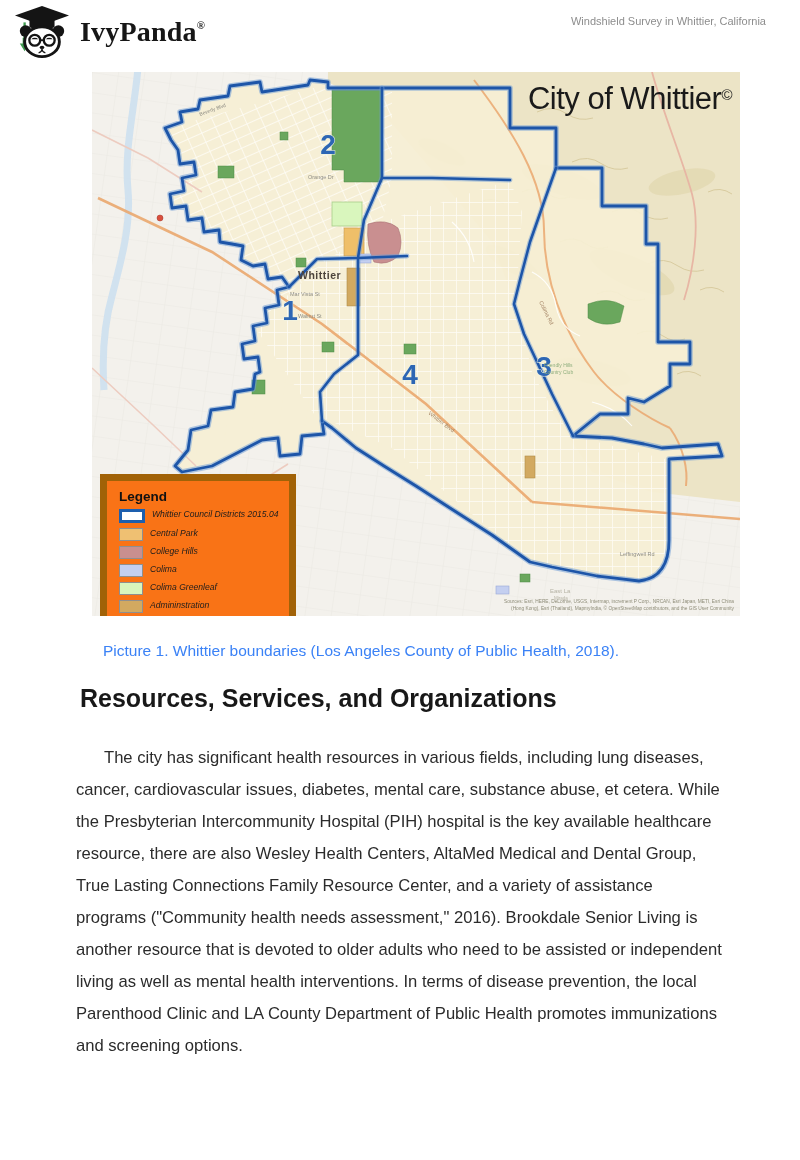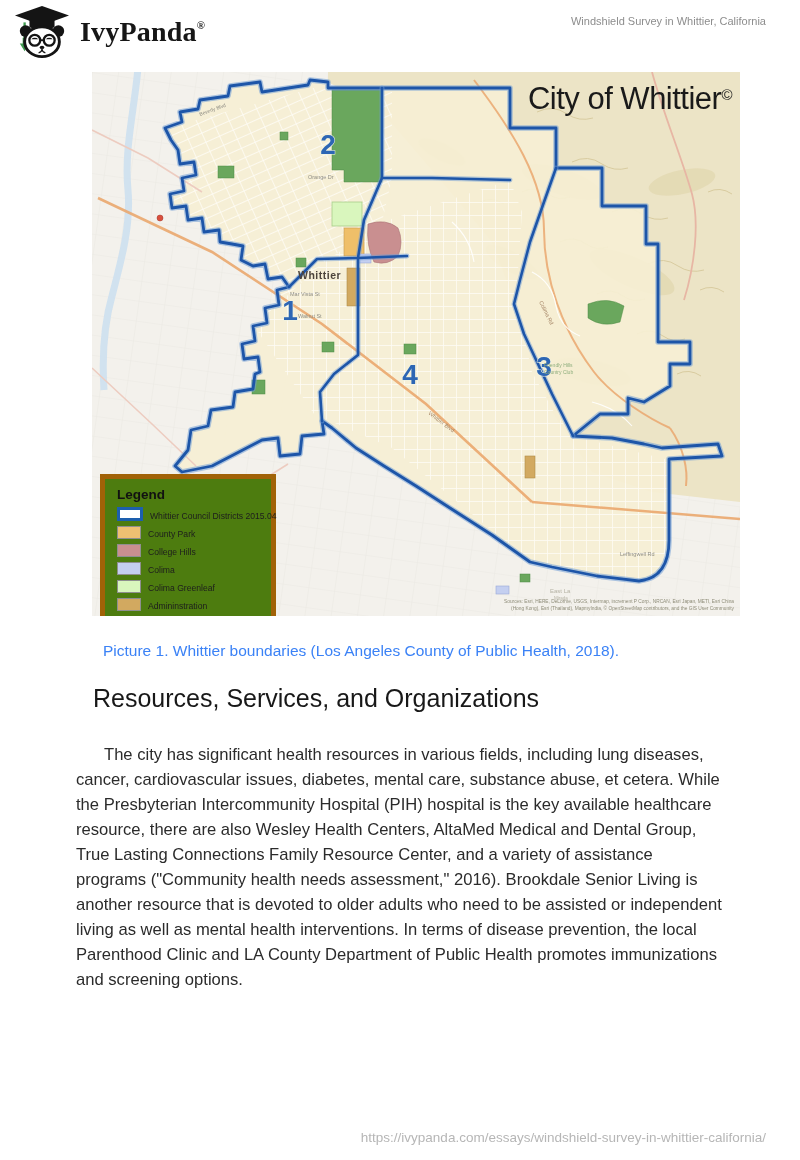--- a/index.html
+++ b/index.html
@@ -12,33 +12,33 @@
          font-weight:bold;font-size:28px;color:#161616;letter-spacing:0.2px;}
   #brand sup{font-size:11px;position:relative;top:-2px;}
   #doc-title{position:absolute;top:15px;right:34px;font-size:11px;color:#8d8d8d;}
 
   
   #map-wrap{position:absolute;left:92px;top:72px;width:648px;height:544px;overflow:hidden;}
   #map-svg{position:absolute;left:0;top:0;}
   .map-title{position:absolute;top:4px;right:8px;text-align:right;color:#1a1a1a;
              font-size:31px;line-height:38px;letter-spacing:-0.5px;}
   .map-title .tmark{font-size:15px;vertical-align:9px;}
-  .legend{position:absolute;left:8px;top:402px;width:146px;background:#4d7c0f;
-          border:5px solid #a16207;padding:8px 8px 10px 12px;}
+  .legend{position:absolute;left:8px;top:402px;width:146px;background:#f97316;
+          border:7px solid #a16207;padding:8px 24px 10px 12px;}
   .legend-title{font-size:13.5px;font-weight:bold;color:#111;}
-  .legend-row{display:flex;align-items:flex-end;margin-top:5px;}
+  .legend-row{display:flex;align-items:flex-start;margin-top:5px;font-style:italic;}
   .swatch{width:22px;height:11px;border:1px solid #8f8f8f;flex:0 0 auto;}
   .swatch.outline{width:20px;height:8px;border-width:3px;}
   .legend-label{font-size:8.6px;color:#1d1d1d;margin-left:7px;white-space:nowrap;}
 
   
   #caption{position:absolute;left:103px;top:642px;font-size:15.5px;color:#3b82f6;}
-  #section-heading{position:absolute;left:93px;top:684px;font-size:25px;font-weight:normal;color:#181818;}
+  #section-heading{position:absolute;left:80px;top:684px;font-size:25px;font-weight:bold;color:#181818;}
   #body-par{position:absolute;left:76px;top:742px;width:648px;font-size:16.6px;
-            line-height:25px;color:#2b2b2b;text-indent:28px;text-align:left;}
+            line-height:32px;color:#2b2b2b;text-indent:28px;text-align:left;}
   #footer-url{position:absolute;top:1130px;right:34px;font-size:13.5px;color:#b6b6b6;}
 </style>
 </head>
 <body>
 
 <div id="page">
 
   <svg id="logo" viewBox="0 0 62 58">
 
     <g>
@@ -208,21 +208,21 @@
     </div>
 
     <div class="legend">
       <div class="legend-title">Legend</div>
       <div class="legend-row">
         <span class="swatch outline" style="background: rgb(255, 255, 255); border-color: rgb(29, 95, 174);"></span>
         <span class="legend-label">Whittier Council Districts 2015.04</span>
       </div>
       <div class="legend-row">
         <span class="swatch" style="background: rgb(239, 192, 114);"></span>
-        <span class="legend-label">County Park</span>
+        <span class="legend-label">Central Park</span>
       </div>
       <div class="legend-row">
         <span class="swatch" style="background: rgb(201, 143, 143);"></span>
         <span class="legend-label">College Hills</span>
       </div>
       <div class="legend-row">
         <span class="swatch" style="background: rgb(196, 207, 240);"></span>
         <span class="legend-label">Colima</span>
       </div>
       <div class="legend-row">
@@ -236,15 +236,14 @@
       <div class="legend-row">
         <span class="swatch" style="background: rgb(103, 165, 91);"></span>
         <span class="legend-label">Parks</span>
       </div>
     </div>
   </div>
 
   <div id="caption">Picture 1. Whittier boundaries (Los Angeles County of Public Health, 2018).</div>
   <h2 id="section-heading" style="margin:0;">Resources, Services, and Organizations</h2>
   <p id="body-par" style="margin:0;">The city has significant health resources in various fields, including lung diseases, cancer, cardiovascular issues, diabetes, mental care, substance abuse, et cetera. While the Presbyterian Intercommunity Hospital (PIH) hospital is the key available healthcare resource, there are also Wesley Health Centers, AltaMed Medical and Dental Group, True Lasting Connections Family Resource Center, and a variety of assistance programs ("Community health needs assessment," 2016). Brookdale Senior Living is another resource that is devoted to older adults who need to be assisted or independent living as well as mental health interventions. In terms of disease prevention, the local Parenthood Clinic and LA County Department of Public Health promotes immunizations and screening options.</p>
-  <div id="footer-url">https://ivypanda.com/essays/windshield-survey-in-whittier-california/</div>
 
 </div>
 
 </body></html>

